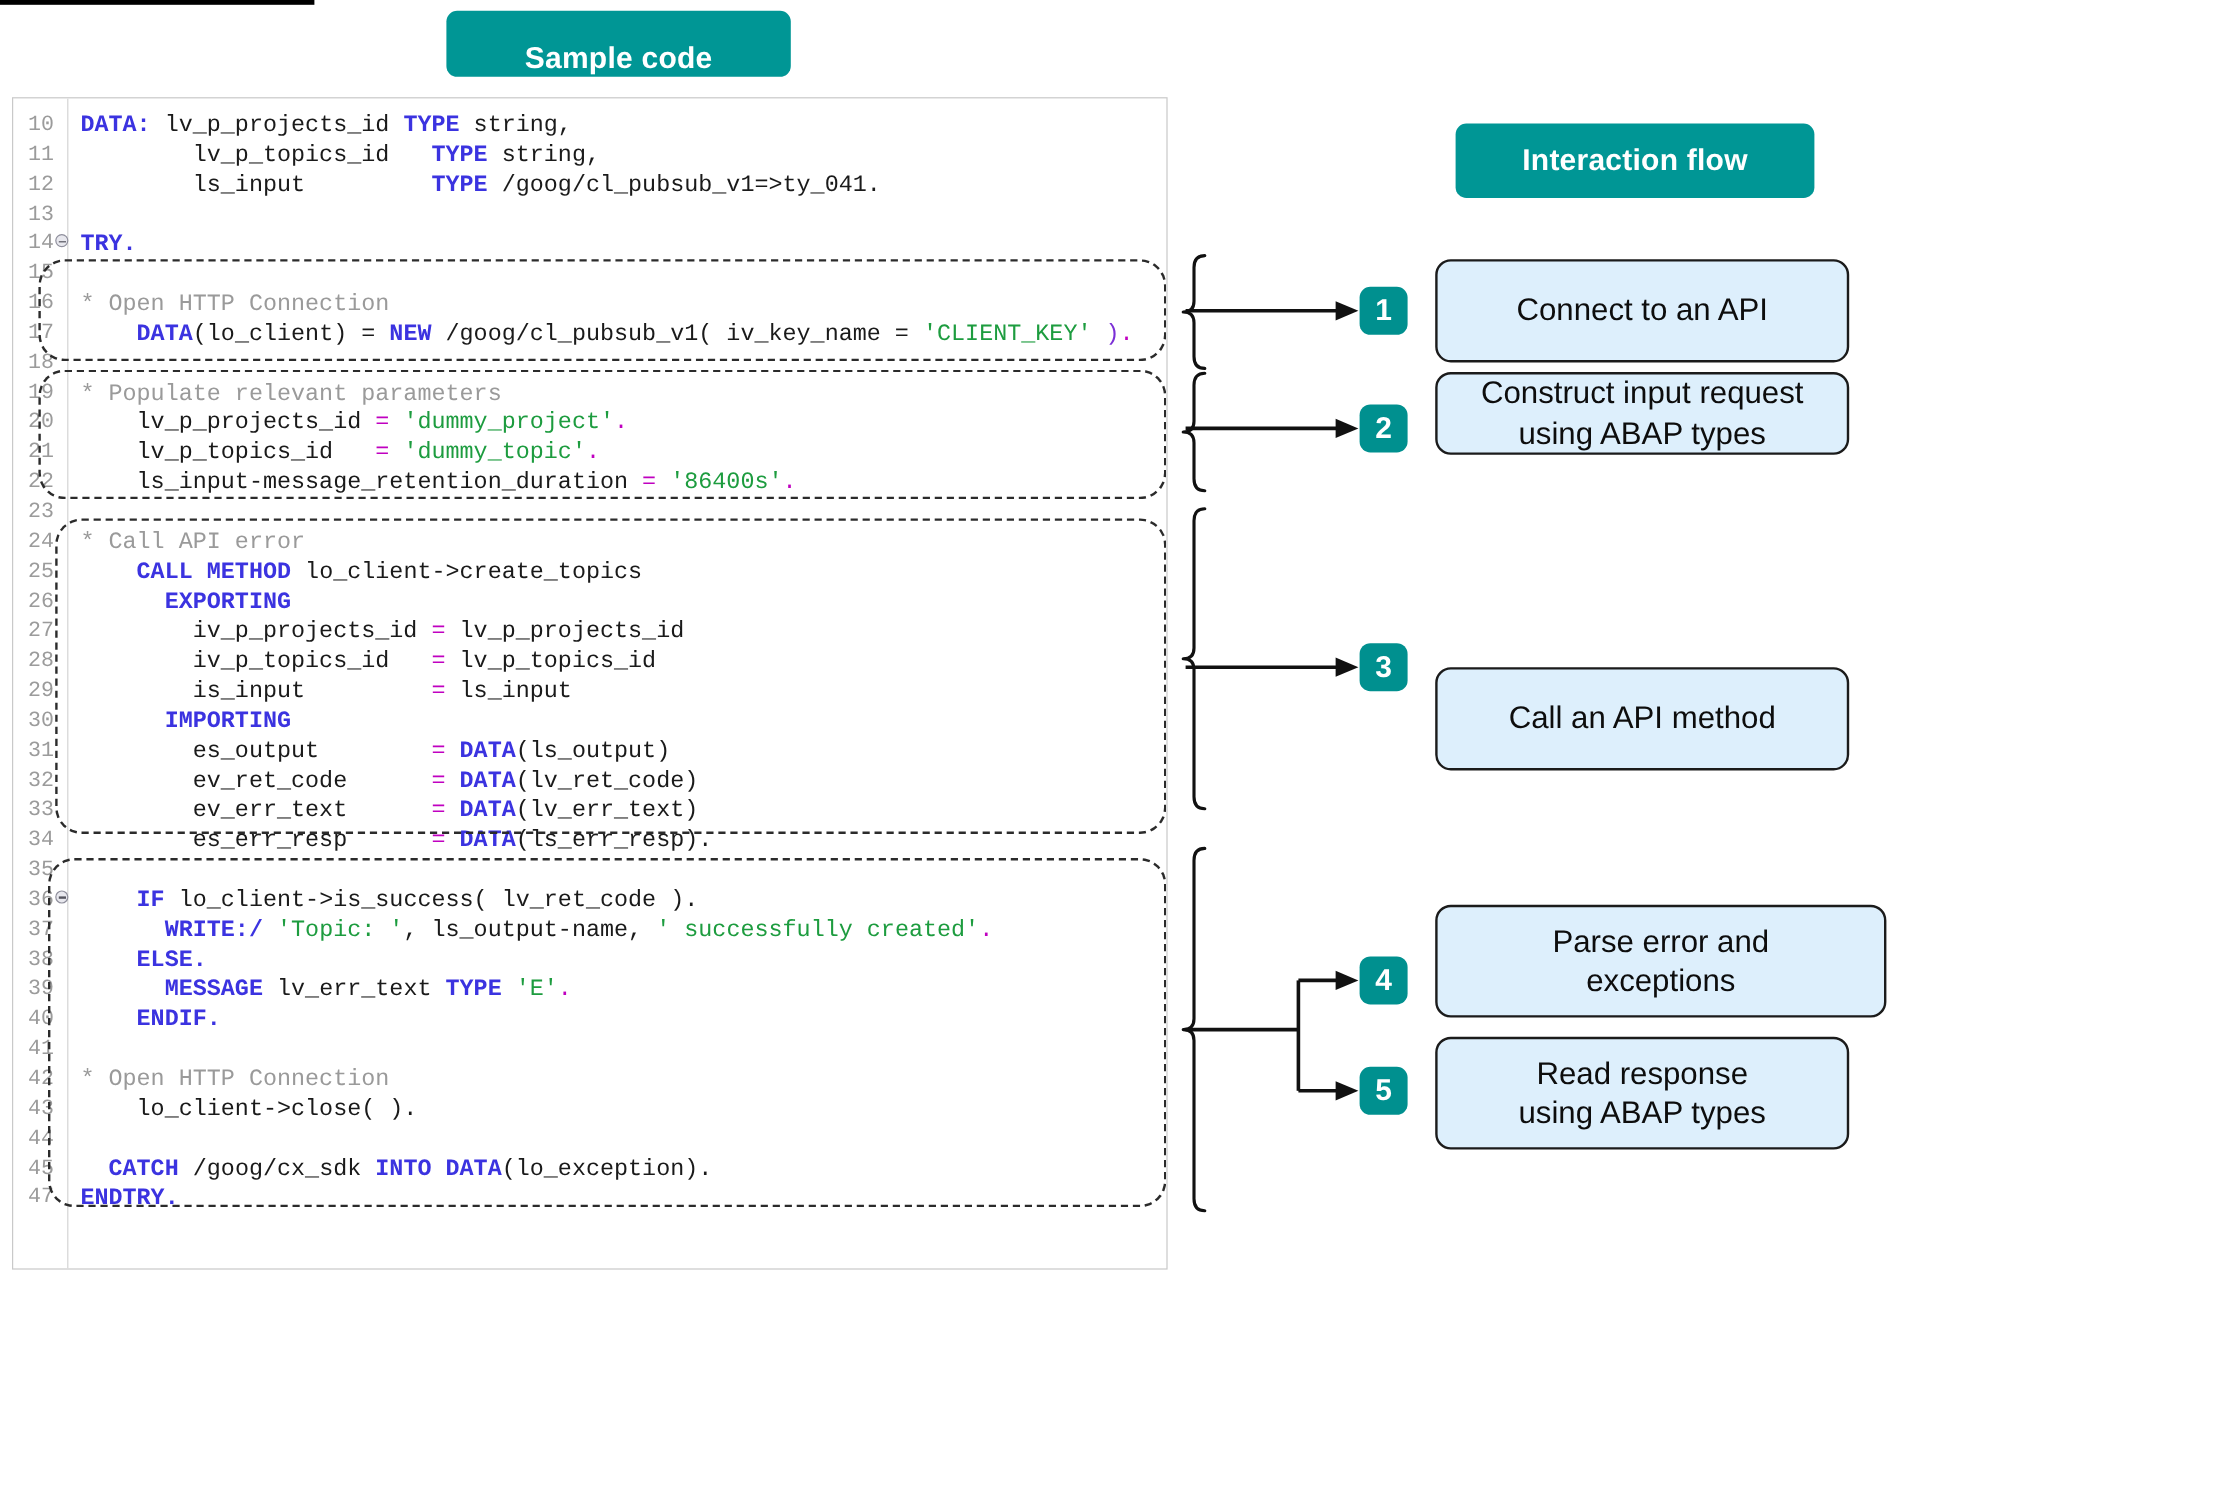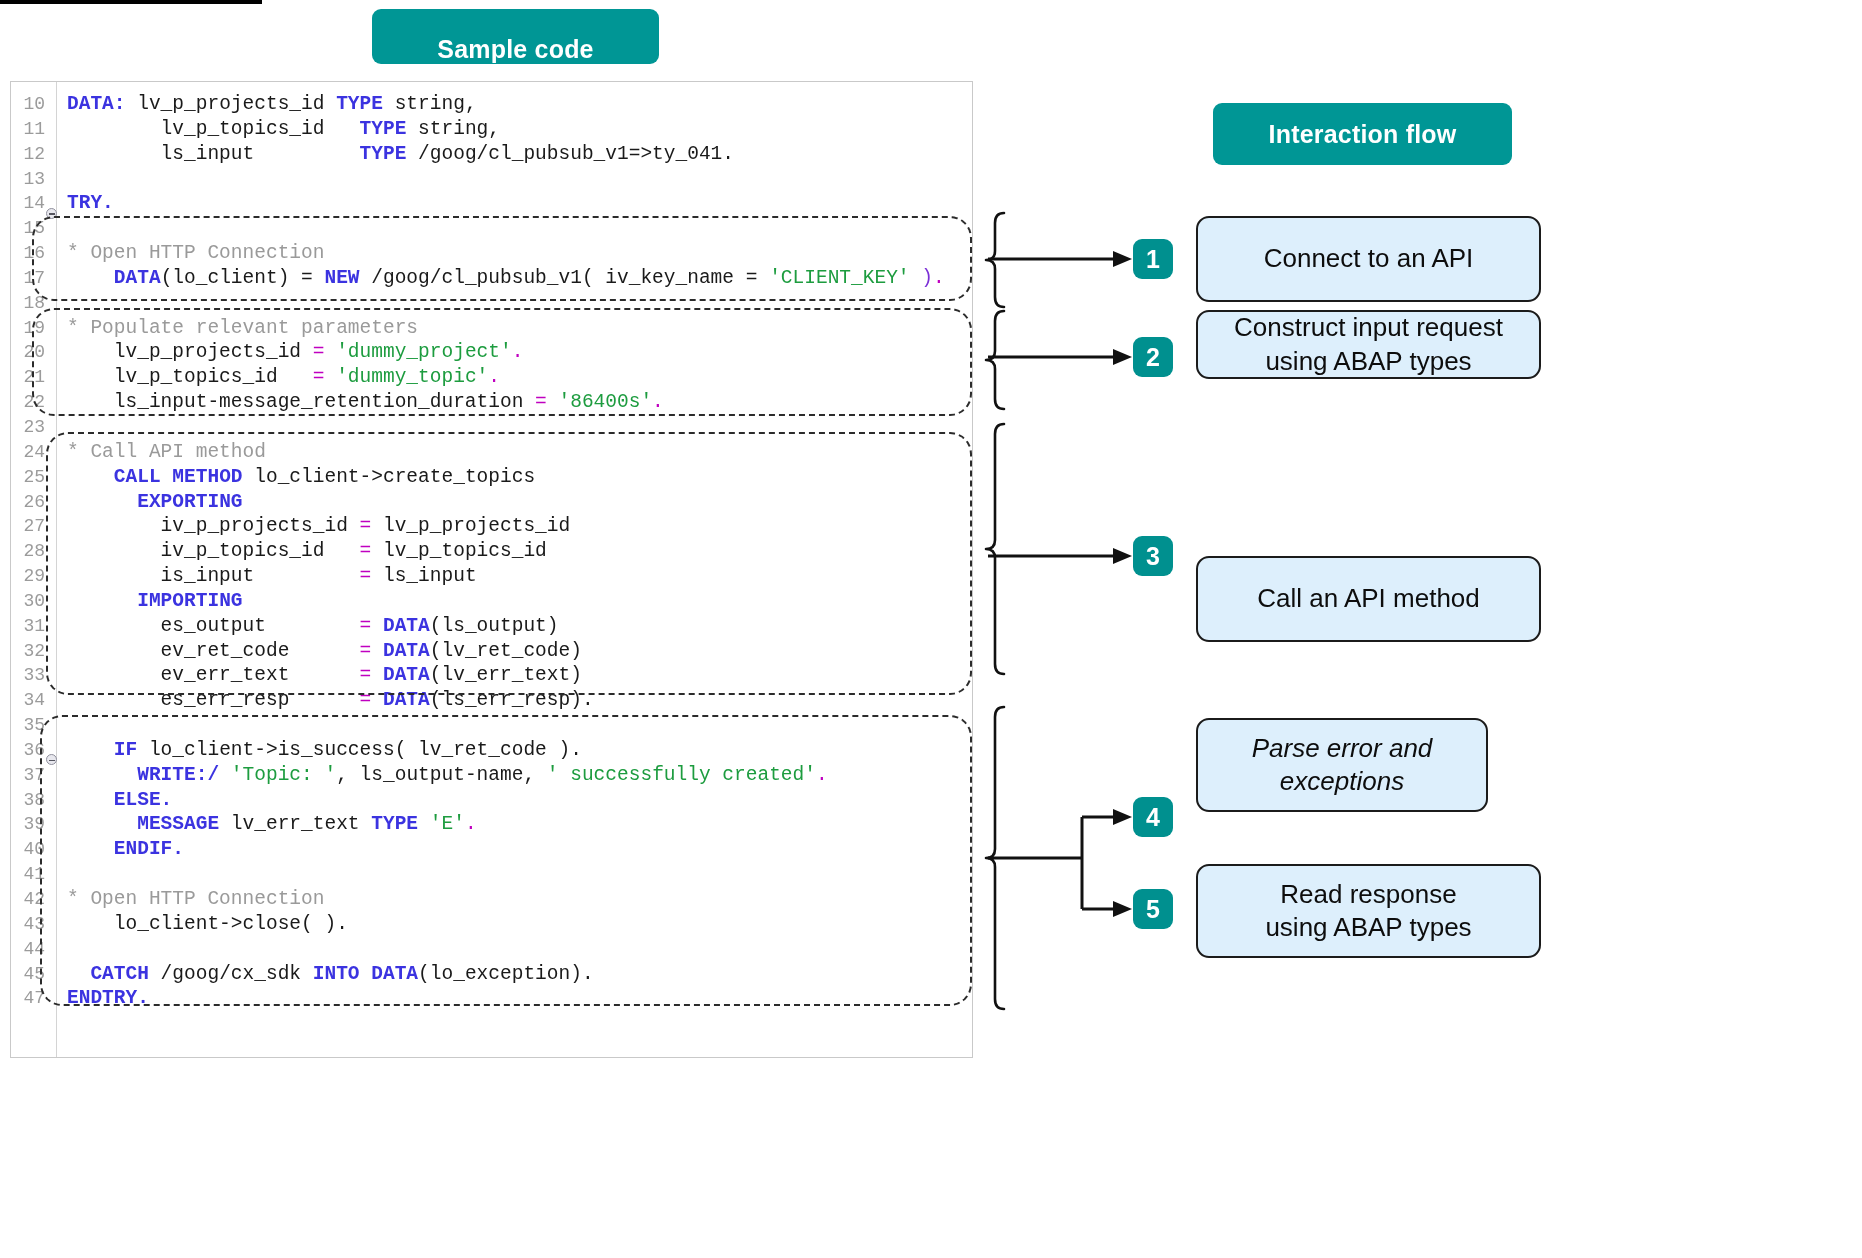--- a/index.html
+++ b/index.html
@@ -42,21 +42,21 @@
   .gutter-rule{
     position:absolute;left:45px;top:0;width:1px;height:100%;background:#d4d4d4;
   }
   .code-lines{
     position:absolute;left:0;top:10px;width:100%;
     font-family:"Liberation Mono","DejaVu Sans Mono",monospace;
     font-size:19.5px;
     line-height:24.85px;
   }
   .cl{
-    display:flex;height:24.85px;align-items:center;white-space:pre;
+    display:flex;height:24.85px;white-space:pre;
   }
   .ln{
     width:34px;min-width:34px;text-align:right;
     color:#9b9b9b;font-size:18px;
     font-family:"Liberation Mono","DejaVu Sans Mono",monospace;
   }
   .fold{
     width:11px;min-width:11px;text-align:center;color:#8a8a8a;font-size:14px;
     position:relative;
   }
@@ -140,21 +140,21 @@
       <div class="cl"><span class="ln">14</span><span class="fold has"></span><span class="src"><span class="kw">TRY.</span></span></div>
       <div class="cl"><span class="ln">15</span><span class="fold"></span><span class="src"></span></div>
       <div class="cl"><span class="ln">16</span><span class="fold"></span><span class="src"><span class="cmt">* Open HTTP Connection</span></span></div>
       <div class="cl"><span class="ln">17</span><span class="fold"></span><span class="src"><span class="id">    </span><span class="kw">DATA</span><span class="id">(lo_client) = </span><span class="kw">NEW</span><span class="id"> /goog/cl_pubsub_v1( iv_key_name = </span><span class="str">'CLIENT_KEY'</span><span class="op"> )</span><span class="pl">.</span></span></div>
       <div class="cl"><span class="ln">18</span><span class="fold"></span><span class="src"></span></div>
       <div class="cl"><span class="ln">19</span><span class="fold"></span><span class="src"><span class="cmt">* Populate relevant parameters</span></span></div>
       <div class="cl"><span class="ln">20</span><span class="fold"></span><span class="src"><span class="id">    lv_p_projects_id </span><span class="pl">=</span><span class="id"> </span><span class="str">'dummy_project'</span><span class="pl">.</span></span></div>
       <div class="cl"><span class="ln">21</span><span class="fold"></span><span class="src"><span class="id">    lv_p_topics_id   </span><span class="pl">=</span><span class="id"> </span><span class="str">'dummy_topic'</span><span class="pl">.</span></span></div>
       <div class="cl"><span class="ln">22</span><span class="fold"></span><span class="src"><span class="id">    ls_input-message_retention_duration </span><span class="pl">=</span><span class="id"> </span><span class="str">'86400s'</span><span class="pl">.</span></span></div>
       <div class="cl"><span class="ln">23</span><span class="fold"></span><span class="src"></span></div>
-      <div class="cl"><span class="ln">24</span><span class="fold"></span><span class="src"><span class="cmt">* Call API method</span></span></div>
+      <div class="cl"><span class="ln">24</span><span class="fold"></span><span class="src"><span class="cmt">* Call API error</span></span></div>
       <div class="cl"><span class="ln">25</span><span class="fold"></span><span class="src"><span class="id">    </span><span class="kw">CALL METHOD</span><span class="id"> lo_client-&gt;create_topics</span></span></div>
       <div class="cl"><span class="ln">26</span><span class="fold"></span><span class="src"><span class="id">      </span><span class="kw">EXPORTING</span></span></div>
       <div class="cl"><span class="ln">27</span><span class="fold"></span><span class="src"><span class="id">        iv_p_projects_id </span><span class="pl">=</span><span class="id"> lv_p_projects_id</span></span></div>
       <div class="cl"><span class="ln">28</span><span class="fold"></span><span class="src"><span class="id">        iv_p_topics_id   </span><span class="pl">=</span><span class="id"> lv_p_topics_id</span></span></div>
       <div class="cl"><span class="ln">29</span><span class="fold"></span><span class="src"><span class="id">        is_input         </span><span class="pl">=</span><span class="id"> ls_input</span></span></div>
       <div class="cl"><span class="ln">30</span><span class="fold"></span><span class="src"><span class="id">      </span><span class="kw">IMPORTING</span></span></div>
       <div class="cl"><span class="ln">31</span><span class="fold"></span><span class="src"><span class="id">        es_output        </span><span class="pl">=</span><span class="id"> </span><span class="kw">DATA</span><span class="id">(ls_output)</span></span></div>
       <div class="cl"><span class="ln">32</span><span class="fold"></span><span class="src"><span class="id">        ev_ret_code      </span><span class="pl">=</span><span class="id"> </span><span class="kw">DATA</span><span class="id">(lv_ret_code)</span></span></div>
       <div class="cl"><span class="ln">33</span><span class="fold"></span><span class="src"><span class="id">        ev_err_text      </span><span class="pl">=</span><span class="id"> </span><span class="kw">DATA</span><span class="id">(lv_err_text)</span></span></div>
       <div class="cl"><span class="ln">34</span><span class="fold"></span><span class="src"><span class="id">        es_err_resp      </span><span class="pl">=</span><span class="id"> </span><span class="kw">DATA</span><span class="id">(ls_err_resp).</span></span></div>
@@ -230,20 +230,20 @@
 <div class="flowbox" style="left:1196px;top:216px;width:345px;height:86px;">
   <span>Connect to an API</span>
 </div>
 <div class="flowbox" style="left:1196px;top:310px;width:345px;height:69px;">
   <span style="white-space:pre-line;">Construct input request
 using ABAP types</span>
 </div>
 <div class="flowbox" style="left:1196px;top:512px;width:345px;height:86px;margin-top:44px;">
   <span>Call an API method</span>
 </div>
-<div class="flowbox" style="left:1196px;top:718px;width:292px;height:94px;font-style:italic;">
+<div class="flowbox" style="left:1196px;top:754px;width:376px;height:94px;">
   <span style="white-space:pre-line;">Parse error and
 exceptions</span>
 </div>
 <div class="flowbox" style="left:1196px;top:864px;width:345px;height:94px;">
   <span style="white-space:pre-line;">Read response
 using ABAP types</span>
 </div>
 
 </body></html>

